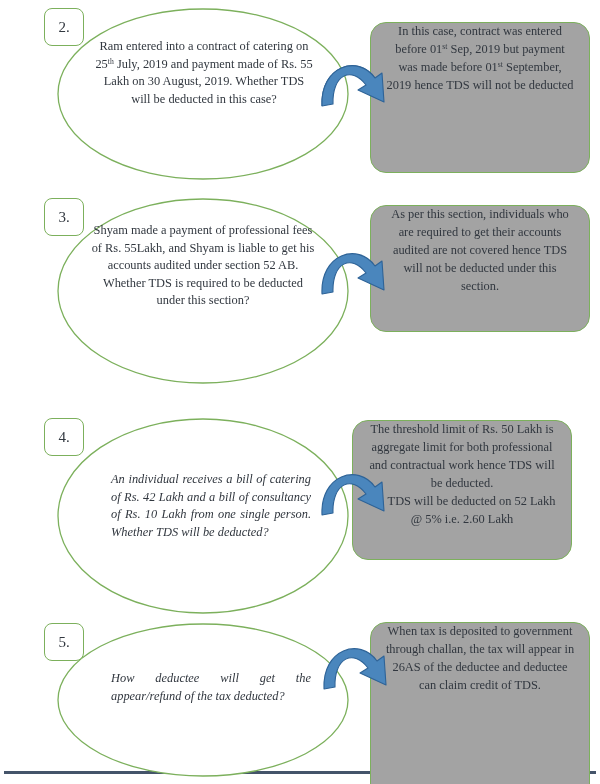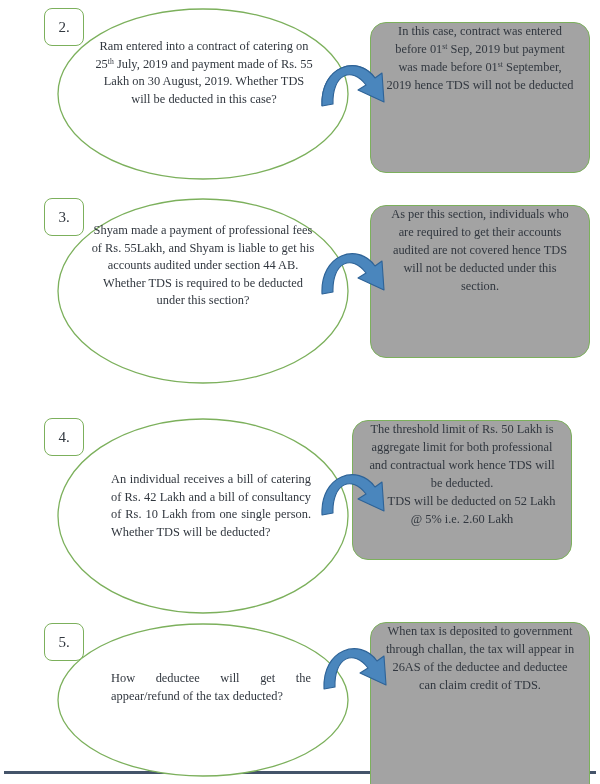--- a/index.html
+++ b/index.html
@@ -58,21 +58,21 @@
     overflow: visible;
   }
   .ellipse-text {
     position: absolute;
     box-sizing: border-box;
     font-size: 12.4px;
     line-height: 1.42;
     color: #31373f;
   }
   .ellipse-text.center { text-align: center; }
-  .ellipse-text.justify { text-align: justify; text-align-last: left; }
+  .ellipse-text.justify { text-align: justify; text-align-last: left; font-style: italic; }
 
   
   .ans-box {
     position: absolute;
     box-sizing: border-box;
     border: 1.3px solid #7cb05c;
     border-radius: 16px;
     background: #a3a3a3;
     display: flex;
     align-items: flex-start;
@@ -137,28 +137,28 @@
     </div>
   </div>
 
   <div class="qa-block" style="top:190px;height:200px;">
     <div class="num-badge" style="left:44px;top:8px;">3.</div>
 
     <div class="ellipse-wrap" style="left:57px;top:8px;width:292px;height:186px;">
       <svg class="ellipse-svg" width="292" height="186" viewBox="0 0 292 186">
         <ellipse cx="146" cy="93" rx="145" ry="92" fill="#ffffff" stroke="#7cb05c" stroke-width="1.3"></ellipse>
       </svg>
-      <div class="ellipse-text center" style="left:32px;top:24px;width:228px;">Shyam made a payment of professional fees of Rs. 55Lakh, and Shyam is liable to get his accounts audited under section 44 AB. Whether TDS is required to be deducted under this section?</div>
+      <div class="ellipse-text center" style="left:32px;top:24px;width:228px;">Shyam made a payment of professional fees of Rs. 55Lakh, and Shyam is liable to get his accounts audited under section 52 AB. Whether TDS is required to be deducted under this section?</div>
     </div>
 
     <svg class="arrow" style="left:318px;top:50px;" width="76" height="58" viewBox="0 0 76 58">
       <path d="M4 54 C2 14, 40 2, 57 26 L64 21 L66 50 L40 38 L48 33 C34 14, 14 22, 15 52 Z" fill="#4a86bd" stroke="#2e6397" stroke-width="1.1" stroke-linejoin="round"></path>
     </svg>
 
-    <div class="ans-box" style="left:370px;top:15px;width:220px;height:153px;">
+    <div class="ans-box" style="left:370px;top:15px;width:220px;height:127px;">
       <div class="ans-text">As per this section, individuals who are required to get their accounts audited are not covered hence TDS will not be deducted under this section.</div>
     </div>
   </div>
 
   <div class="qa-block" style="top:408px;height:215px;">
     <div class="num-badge" style="left:44px;top:10px;">4.</div>
 
     <div class="ellipse-wrap" style="left:57px;top:10px;width:292px;height:196px;">
       <svg class="ellipse-svg" width="292" height="196" viewBox="0 0 292 196">
         <ellipse cx="146" cy="98" rx="145" ry="97" fill="#ffffff" stroke="#7cb05c" stroke-width="1.3"></ellipse>

